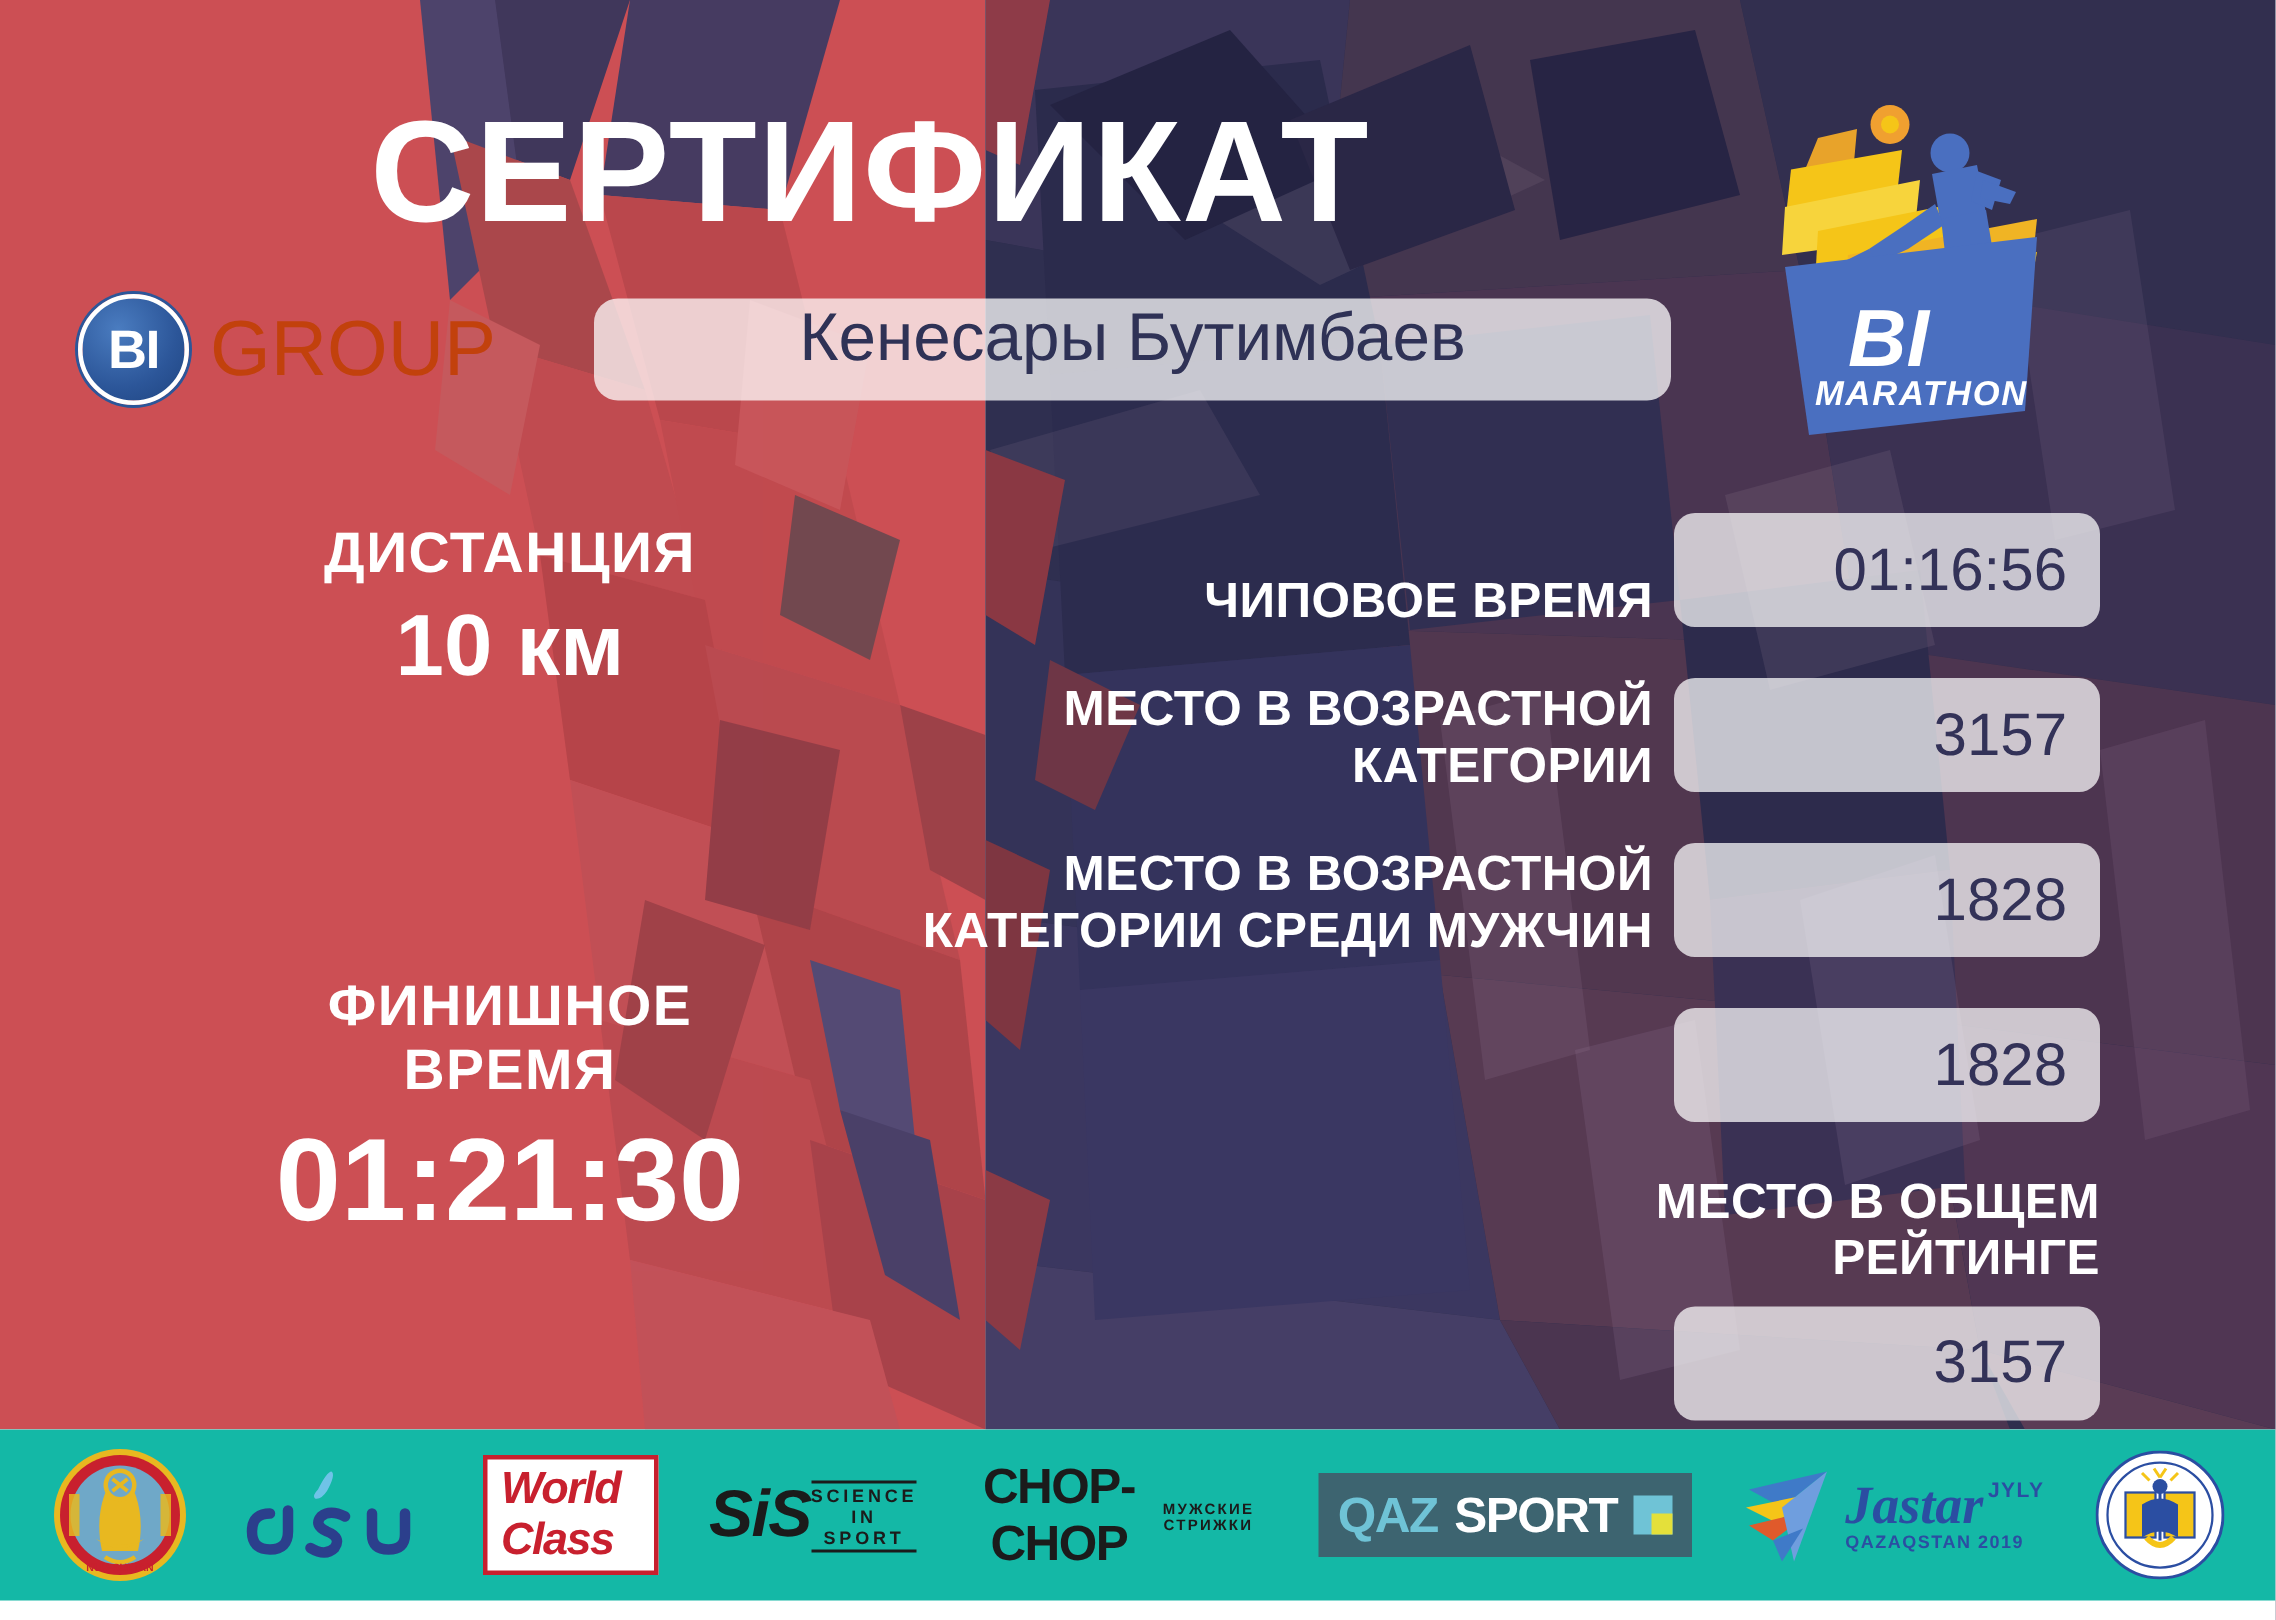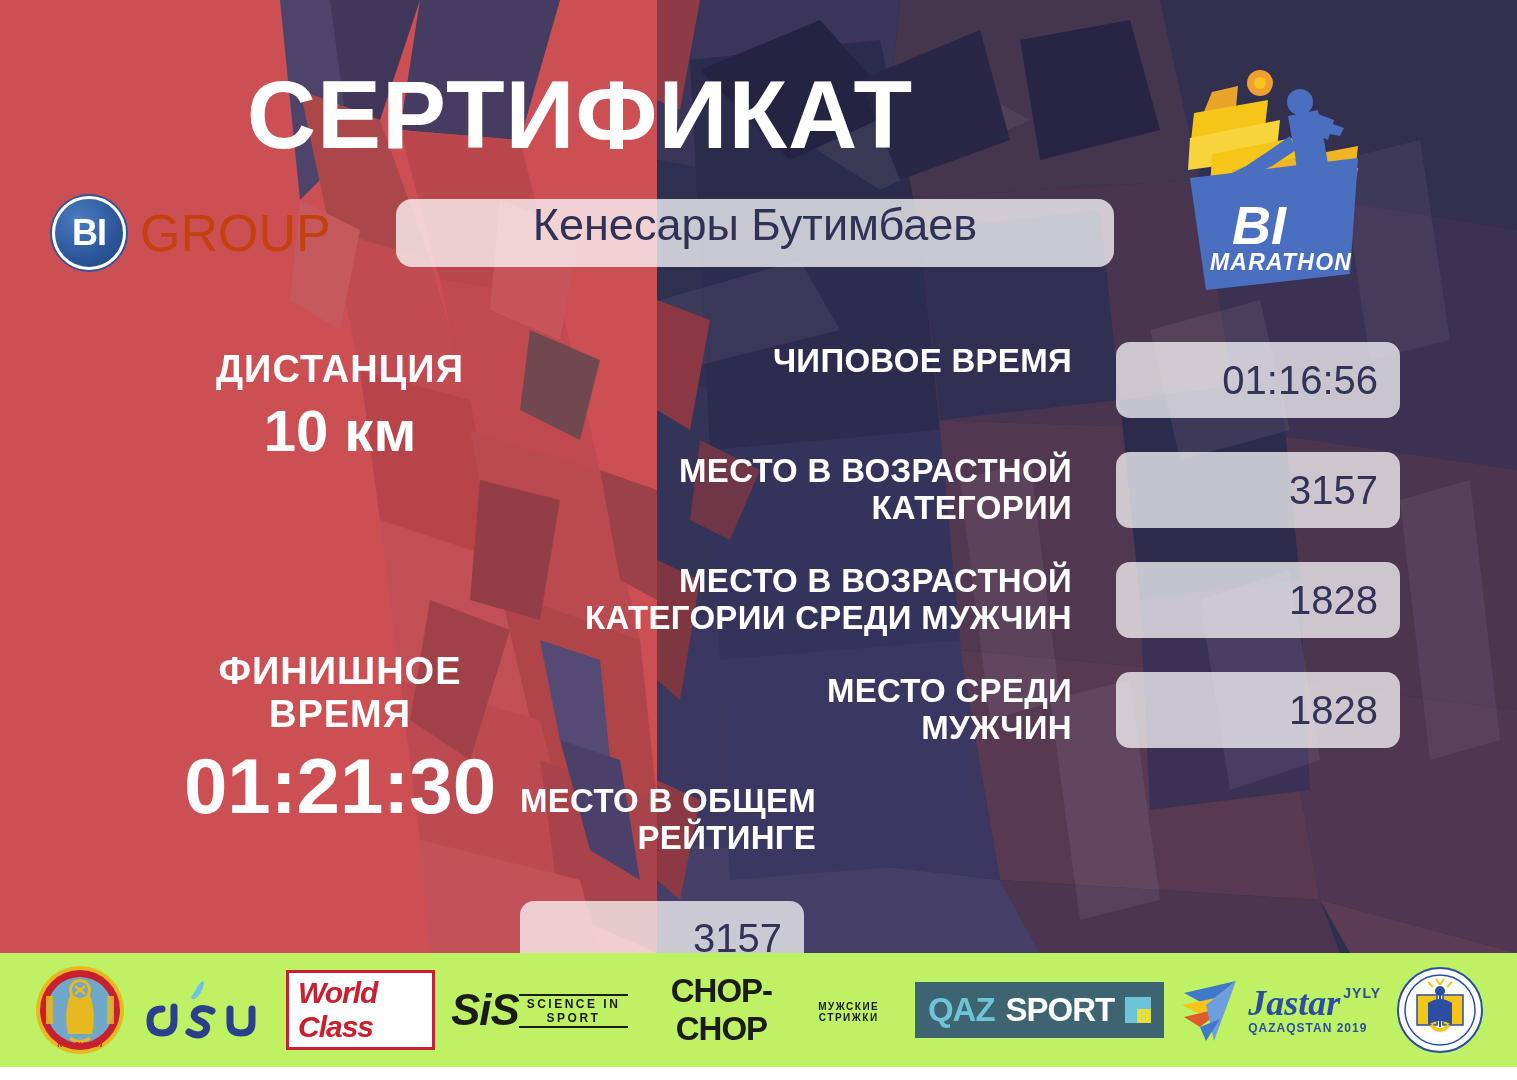--- a/index.html
+++ b/index.html
@@ -72,21 +72,21 @@
   .left-block { position: absolute; width: 440px; left: 120px; text-align: center; color:#ffffff; }
   .left-label { font-size: 38px; font-weight: bold; letter-spacing: 1px; line-height: 1.12; }
   .left-value { font-size: 78px; font-weight: bold; letter-spacing: 0px; margin-top: 6px; }
   #dist-block { top: 348px; }
   #finish-block { top: 650px; }
   #dist-block .left-value { font-size: 58px; }
 
   
   .stat-row {
     position: absolute; left: 520px; width: 880px;
-    display: flex; align-items: flex-start; justify-content: flex-end; gap: 44px;
+    display: flex; align-items: flex-end; justify-content: flex-end; gap: 14px;
   }
   .stat-label {
     flex: 1;
     text-align: right;
     color: #ffffff;
     font-size: 33px; font-weight: bold;
     line-height: 1.13; letter-spacing: 0.3px;
     white-space: pre-line;
   }
   .stat-pill {
@@ -95,22 +95,22 @@
     background: rgba(255,255,255,0.72);
     display: flex; align-items: center; justify-content: flex-end;
     padding-right: 22px;
     flex: none;
   }
   .stat-pill span { color: #333258; font-size: 40px; font-weight: 400; }
 
   
   .sponsors {
     position: absolute; left: 0; top: 953px; width: 1517px; height: 114px;
-    background: #bef264;
-    display: flex; align-items: center; justify-content: center; gap: 16px;
+    background: #14b8a6;
+    display: flex; align-items: center; justify-content: center; gap: 34px;
     padding: 0 34px;
   }
   .sponsor { display: flex; align-items: center; justify-content: center; height: 96px; }
   .wc-box { border:3px solid #c8202e; padding:3px 9px; background:#fff; }
   .wc-txt { color:#c8202e; font-size:30px; font-weight:bold; font-style:italic; letter-spacing:-1px; }
   .sis-wrap { text-align:center; }
   .sis-txt { color:#1b1b1b; font-size:44px; font-weight:bold; font-style:italic; letter-spacing:-1px; line-height:1; }
   .sis-sub { color:#1b1b1b; font-size:12px; font-weight:bold; letter-spacing:2.5px; border-top:2px solid #1b1b1b; border-bottom:2px solid #1b1b1b; margin-top:2px; padding:1px 0; }
   .chop-wrap { text-align:center; }
   .chop-txt { color:#1b1b1b; font-size:33px; font-weight:bold; letter-spacing:-1px; }
@@ -288,22 +288,20 @@
 
   <div class="stat-row" style="top:562px;">
     <div class="stat-label">МЕСТО В ВОЗРАСТНОЙ
 КАТЕГОРИИ СРЕДИ МУЖЧИН</div>
     <div class="stat-pill">
       <span>1828</span>
     </div>
   </div>
 
   <div class="stat-row" style="top:672px;">
-    <div class="stat-label">МЕСТО СРЕДИ
-МУЖЧИН</div>
     <div class="stat-pill">
       <span>1828</span>
     </div>
   </div>
 
   <div class="stat-row" style="top:782px;flex-direction:column;">
     <div class="stat-label">МЕСТО В ОБЩЕМ
 РЕЙТИНГЕ</div>
     <div class="stat-pill">
       <span>3157</span>

